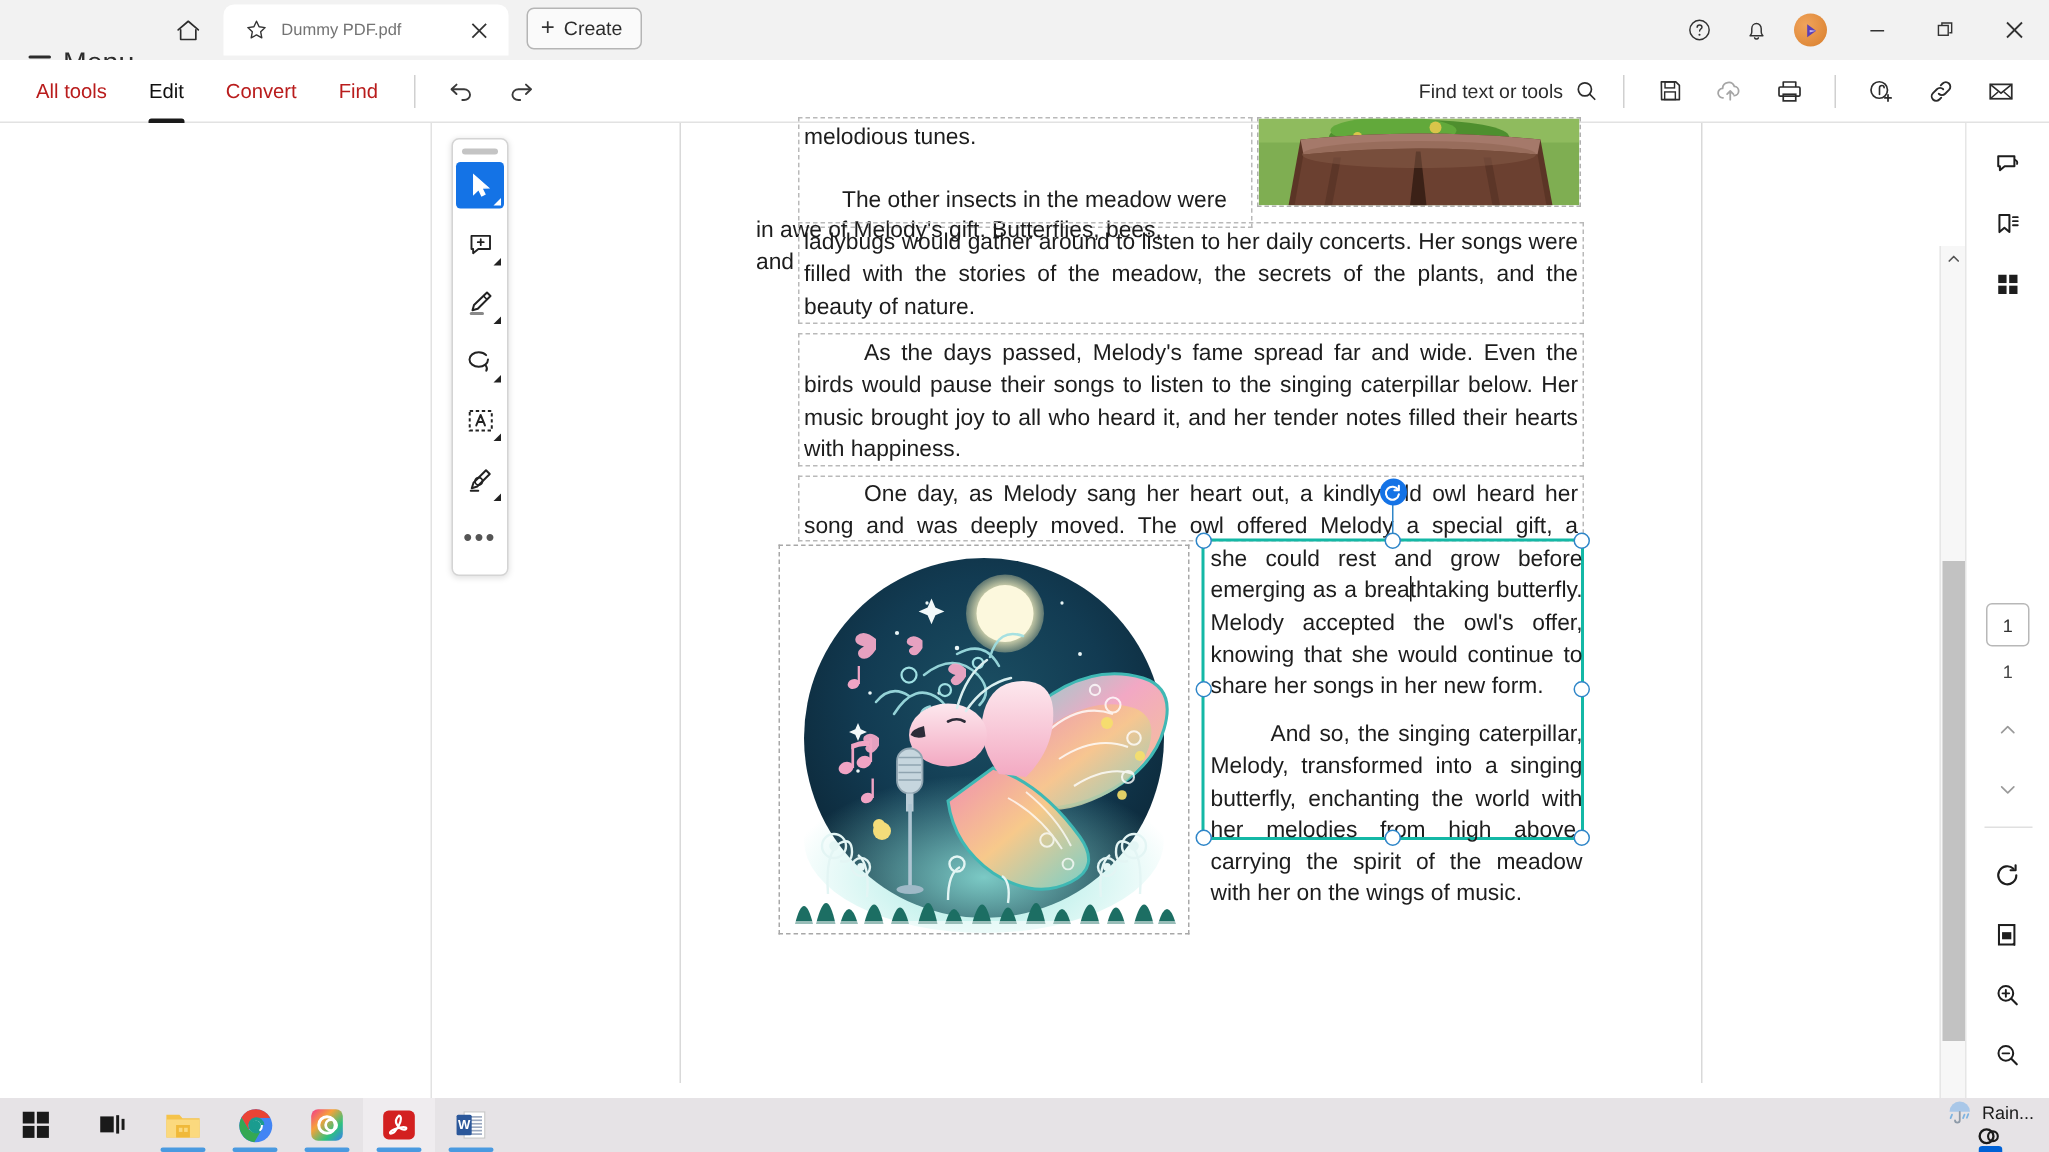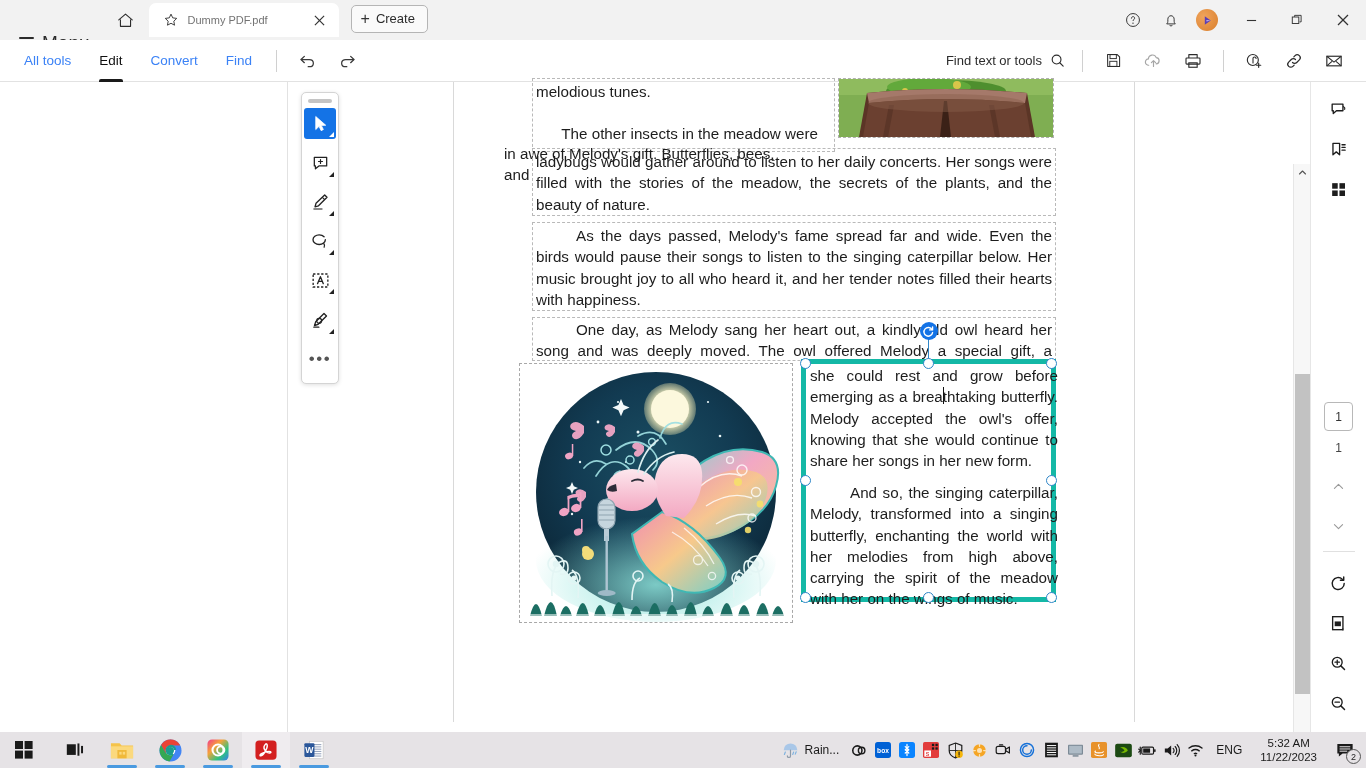--- a/index.html
+++ b/index.html
@@ -70,21 +70,21 @@
 
   
   .menubar {
     position: absolute; top: 40px; left: 0; width: 1366px; height: 42px;
     background: #ffffff; display: flex; align-items: center;
     border-bottom: 1px solid #e2e2e2;
   }
   .mb-items { display: flex; align-items: center; height: 42px; padding-left: 10px; }
   .mb-item {
     position: relative; height: 42px; display: flex; align-items: center;
-    padding: 0 14px; font-size: 13.5px; color: #3b82f6; cursor: pointer;
+    padding: 0 14px; font-size: 13.5px; color: #b91c1c; cursor: pointer;
   }
   .mb-item.active { font-weight: 400; color: #101010; }
   .mb-item.active::after {
     content: ""; position: absolute; bottom: 0; left: 14px; right: 14px;
     height: 3px; background: #1a1a1a; border-radius: 2px 2px 0 0;
   }
   .mb-sep { width: 1px; height: 22px; background: #d0d0d0; margin: 0 10px; }
   .mb-icon {
     width: 32px; height: 32px; display: flex; align-items: center; justify-content: center;
     cursor: pointer; border-radius: 4px; margin: 0 4px;
@@ -161,22 +161,22 @@
   #tblock3 .doc-text { left: 3px; top: 2px; width: 518px; }
   
   #tblock4 { left: 532px; top: 317px; width: 524px; height: 44px; }
   #tblock4 .doc-text { left: 3px; top: 1px; width: 518px; }
   
   #img2 { position: absolute; left: 519px; top: 363px; width: 274px; height: 260px;
           border: 1px dashed #a8a8a8; background: #fff; }
 
   
   #selbox {
-    position: absolute; left: 801px; top: 359px; width: 255px; height: 243px;
-    border: 5px solid #14b8a6; background: transparent;
+    position: absolute; left: 801px; top: 359px; width: 255px; height: 201px;
+    border: 2px solid #14b8a6; background: transparent;
   }
   #selbox .sel-text {
     position: absolute; left: 4px; top: 1px; width: 248px;
     font-family: "Liberation Sans", sans-serif; font-size: 15.2px;
     color: #1d1d1d; line-height: 21.3px; text-align: justify;
   }
   .handle {
     position: absolute; width: 11px; height: 11px; border-radius: 50%;
     background: #ffffff; border: 1.6px solid #2f86c8; z-index: 30; cursor: pointer;
   }
@@ -256,21 +256,21 @@
   }
   .tb-app {
     position: relative; width: 48px; height: 36px;
     display: flex; align-items: center; justify-content: center; cursor: pointer;
   }
   .tb-app.running::after {
     content: ""; position: absolute; bottom: 0px; left: 9px; right: 9px;
     height: 3px; background: #4a9ae0; border-radius: 2px;
   }
   .tb-app.focused { background: #efecef; }
-  .tray { margin-left: auto; display: flex; align-items: center; height: 36px; padding-right: 2px; }
+  .tray { margin-left: auto; display: flex; align-items: center; height: 36px; padding-right: 2px; flex-direction: column; }
   .tray-icon {
     width: 24px; height: 36px; display: flex; align-items: center; justify-content: center;
     cursor: pointer;
   }
   .tray-lang {
     font-size: 12px; color: #1a1a1a; padding: 0 9px; height: 36px;
     display: flex; align-items: center; cursor: pointer;
   }
   .tray-clock {
     font-size: 11.5px; color: #1a1a1a; line-height: 14px; text-align: right;

